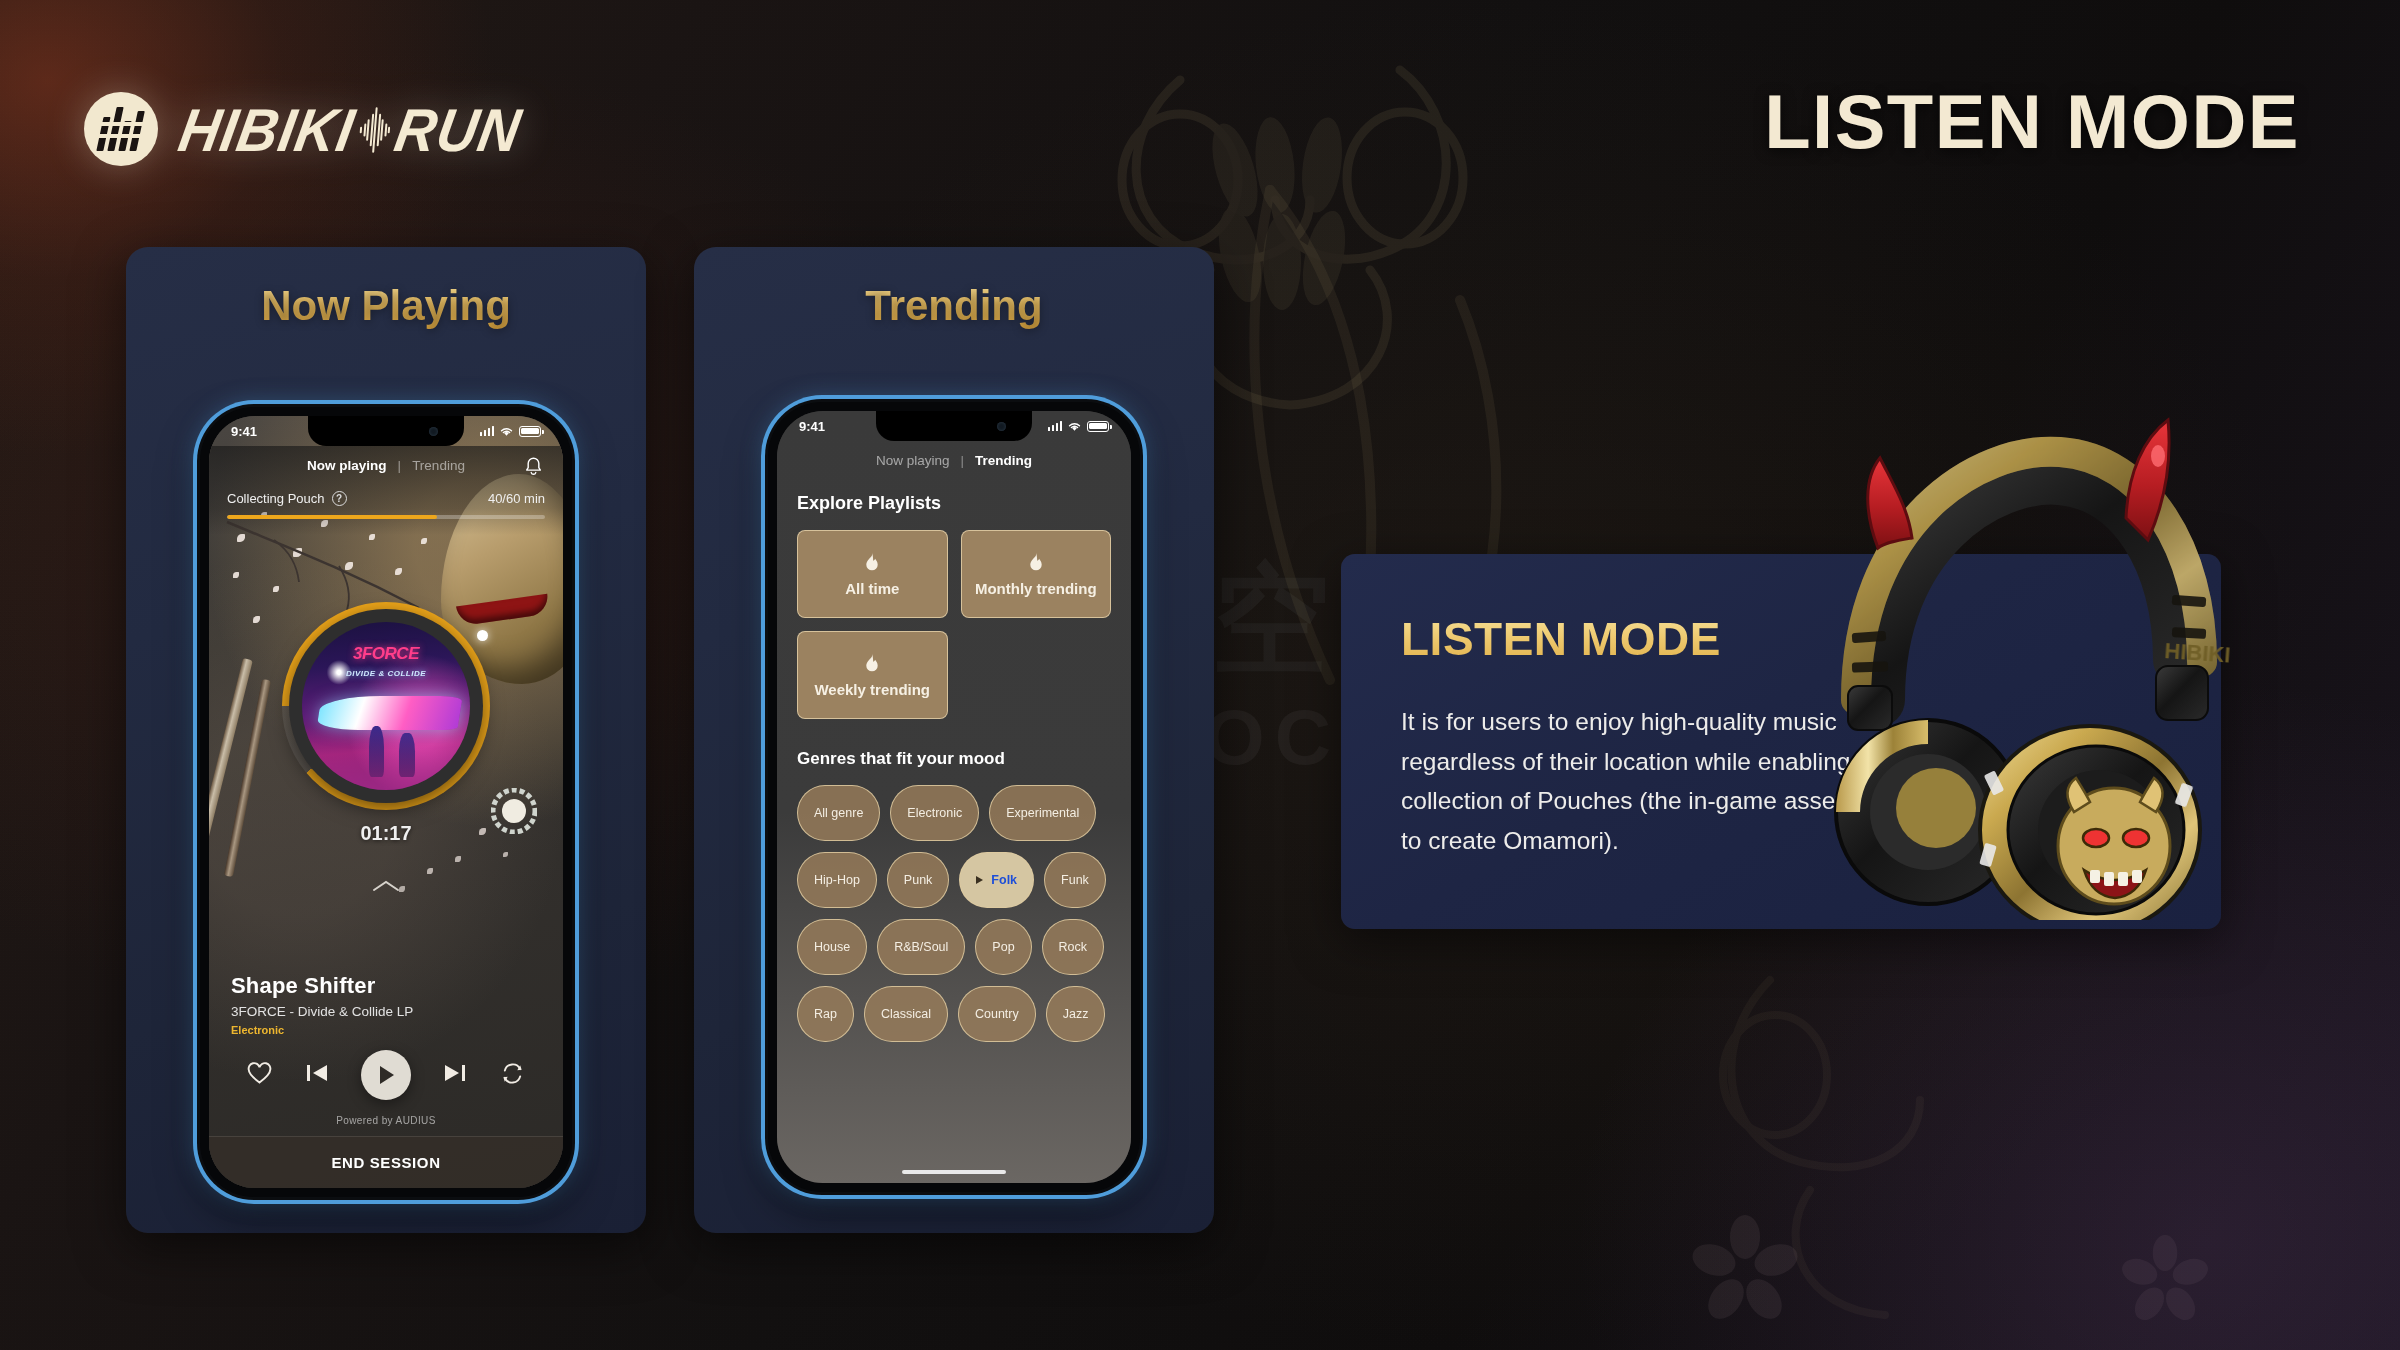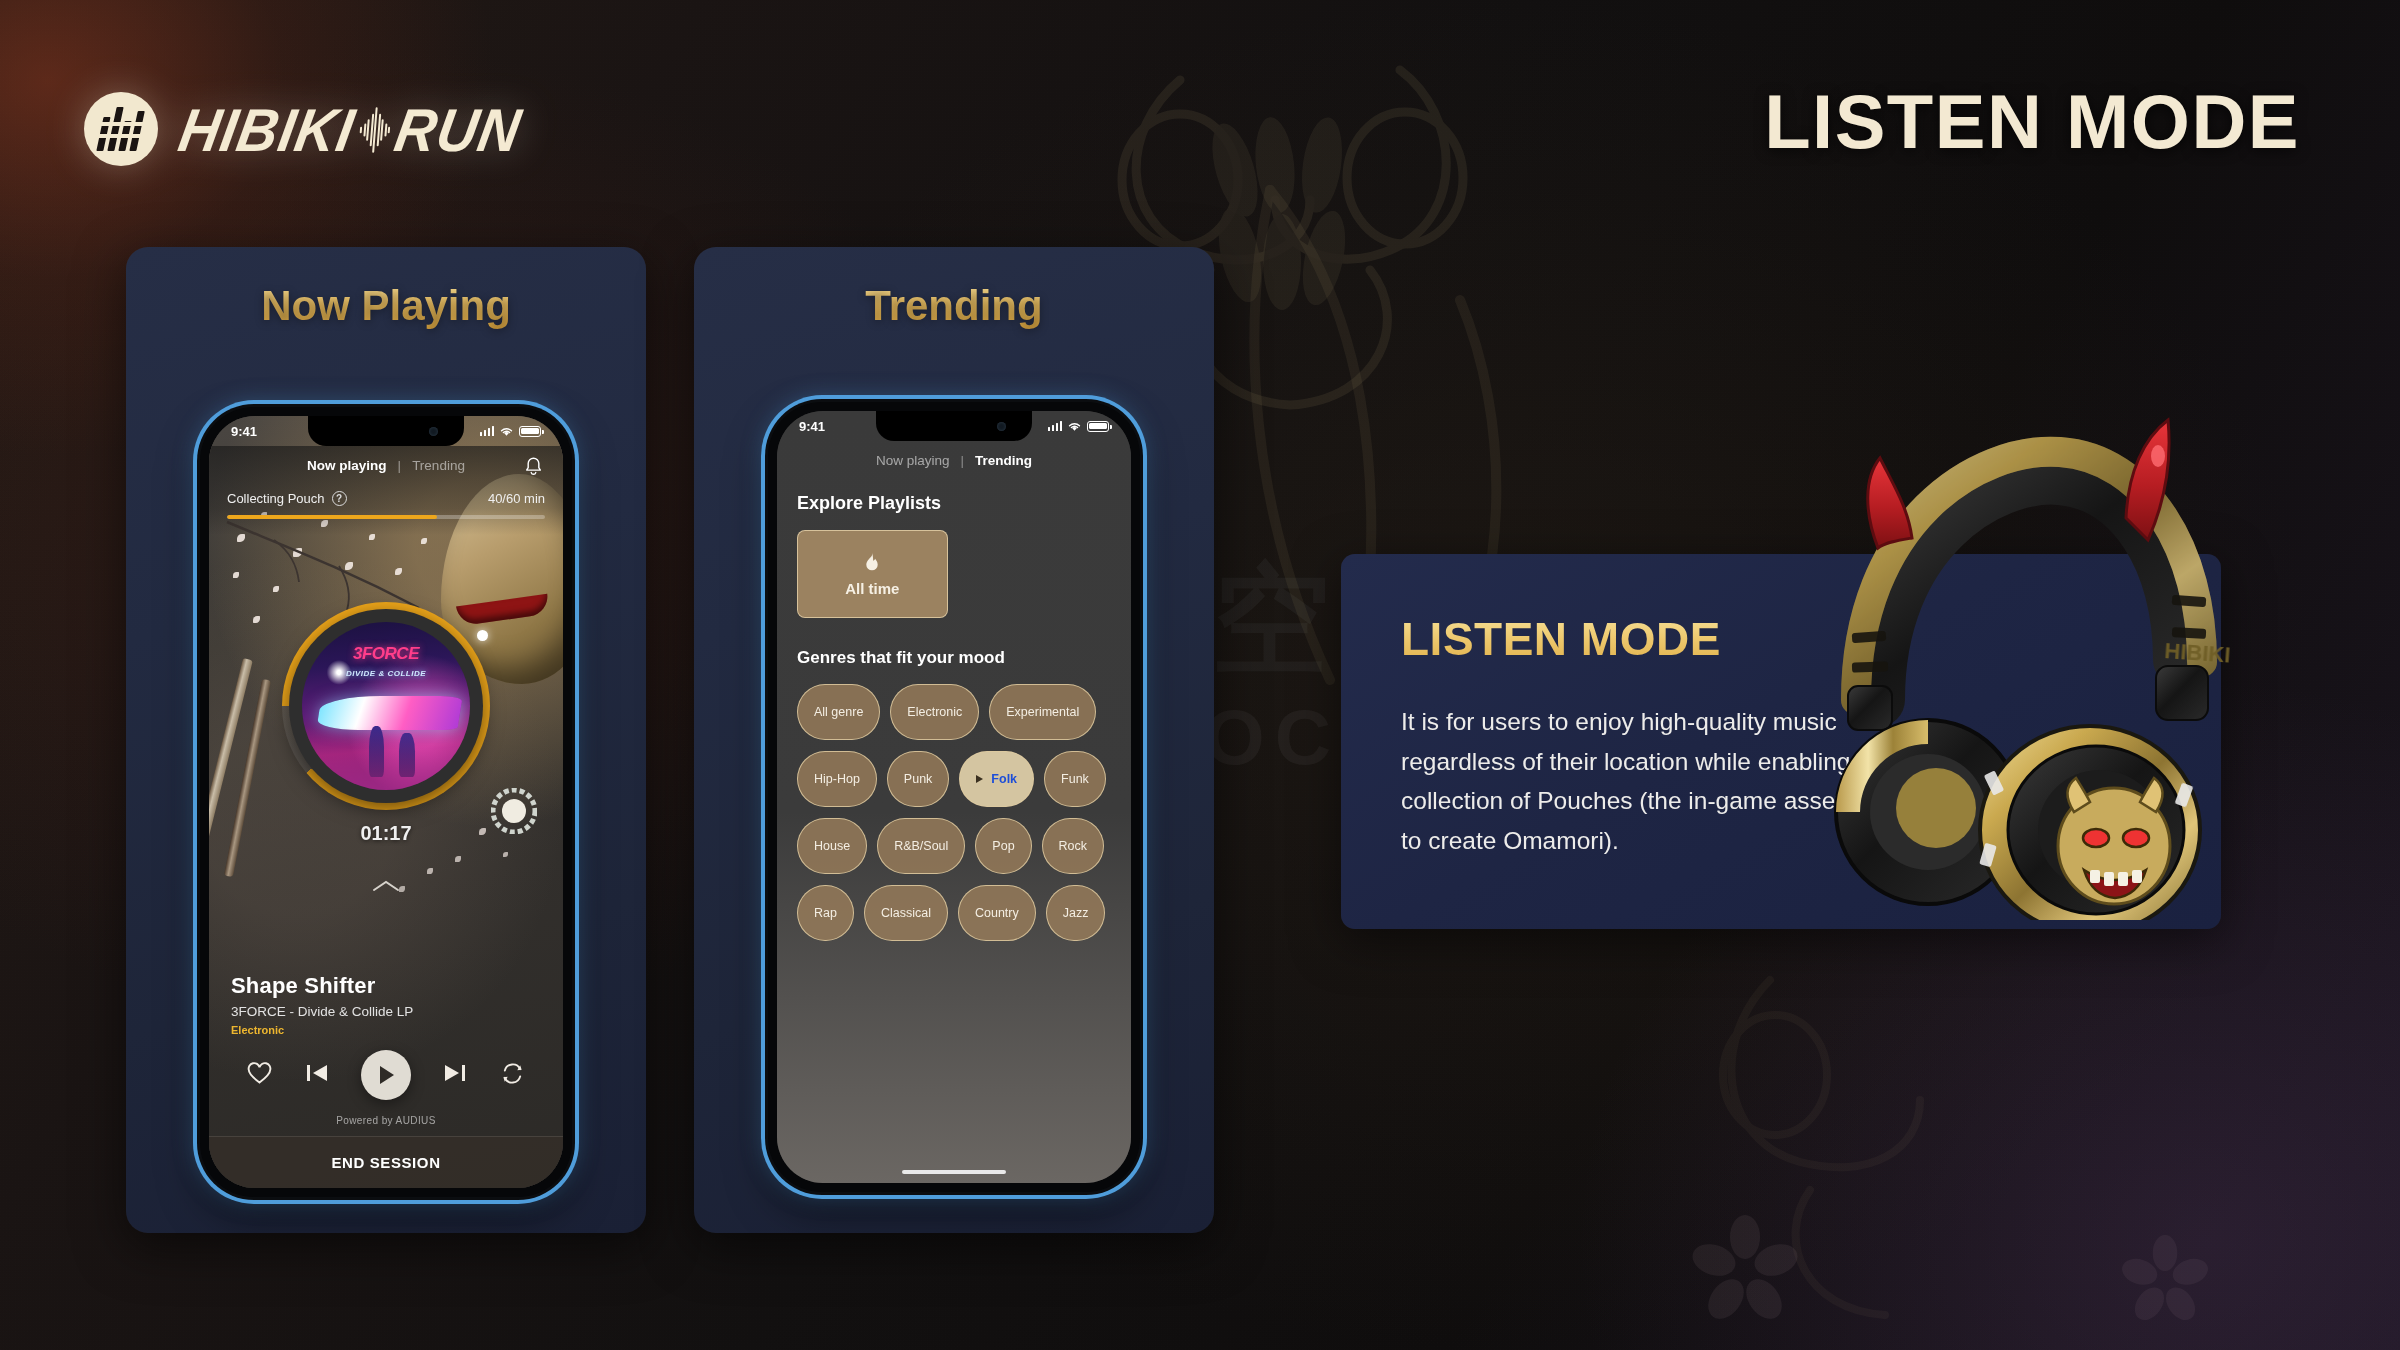--- a/index.html
+++ b/index.html
@@ -662,20 +662,32 @@
 
         <div class="tr-body">
           <div class="tr-h">Explore Playlists</div>
           <div class="pl-grid" id="playlist-grid">
               <div class="pl-card">
                 <span><svg width="16" height="19" viewBox="0 0 16 20">
                     <path d="M8 .6c.9 3.5-1.2 4.6-2.9 6.6C3.1 9.6 2 11.4 2 13.3a6 6 0 0 0 12 0c0-2.6-1.6-4.4-2.7-6.1-.4 1.2-1.2 1.9-2 2-.1-3.2-.6-6.2-1.3-8.6z" fill="#f6f0e4"></path>
                   </svg></span>
                 <span class="pl-label">All time</span>
               </div>
+              <div class="pl-card">
+                <span><svg width="16" height="19" viewBox="0 0 16 20">
+                    <path d="M8 .6c.9 3.5-1.2 4.6-2.9 6.6C3.1 9.6 2 11.4 2 13.3a6 6 0 0 0 12 0c0-2.6-1.6-4.4-2.7-6.1-.4 1.2-1.2 1.9-2 2-.1-3.2-.6-6.2-1.3-8.6z" fill="#f6f0e4"></path>
+                  </svg></span>
+                <span class="pl-label">Monthly trending</span>
+              </div>
+              <div class="pl-card">
+                <span><svg width="16" height="19" viewBox="0 0 16 20">
+                    <path d="M8 .6c.9 3.5-1.2 4.6-2.9 6.6C3.1 9.6 2 11.4 2 13.3a6 6 0 0 0 12 0c0-2.6-1.6-4.4-2.7-6.1-.4 1.2-1.2 1.9-2 2-.1-3.2-.6-6.2-1.3-8.6z" fill="#f6f0e4"></path>
+                  </svg></span>
+                <span class="pl-label">Weekly trending</span>
+              </div>
             </div>
           <div class="tr-h2">Genres that fit your mood</div>
           <div class="genre-wrap" id="genre-wrap">
               <div class="genre-chip">
                 <span>All genre</span>
               </div>
               <div class="genre-chip">
                 <span>Electronic</span>
               </div>
               <div class="genre-chip">

